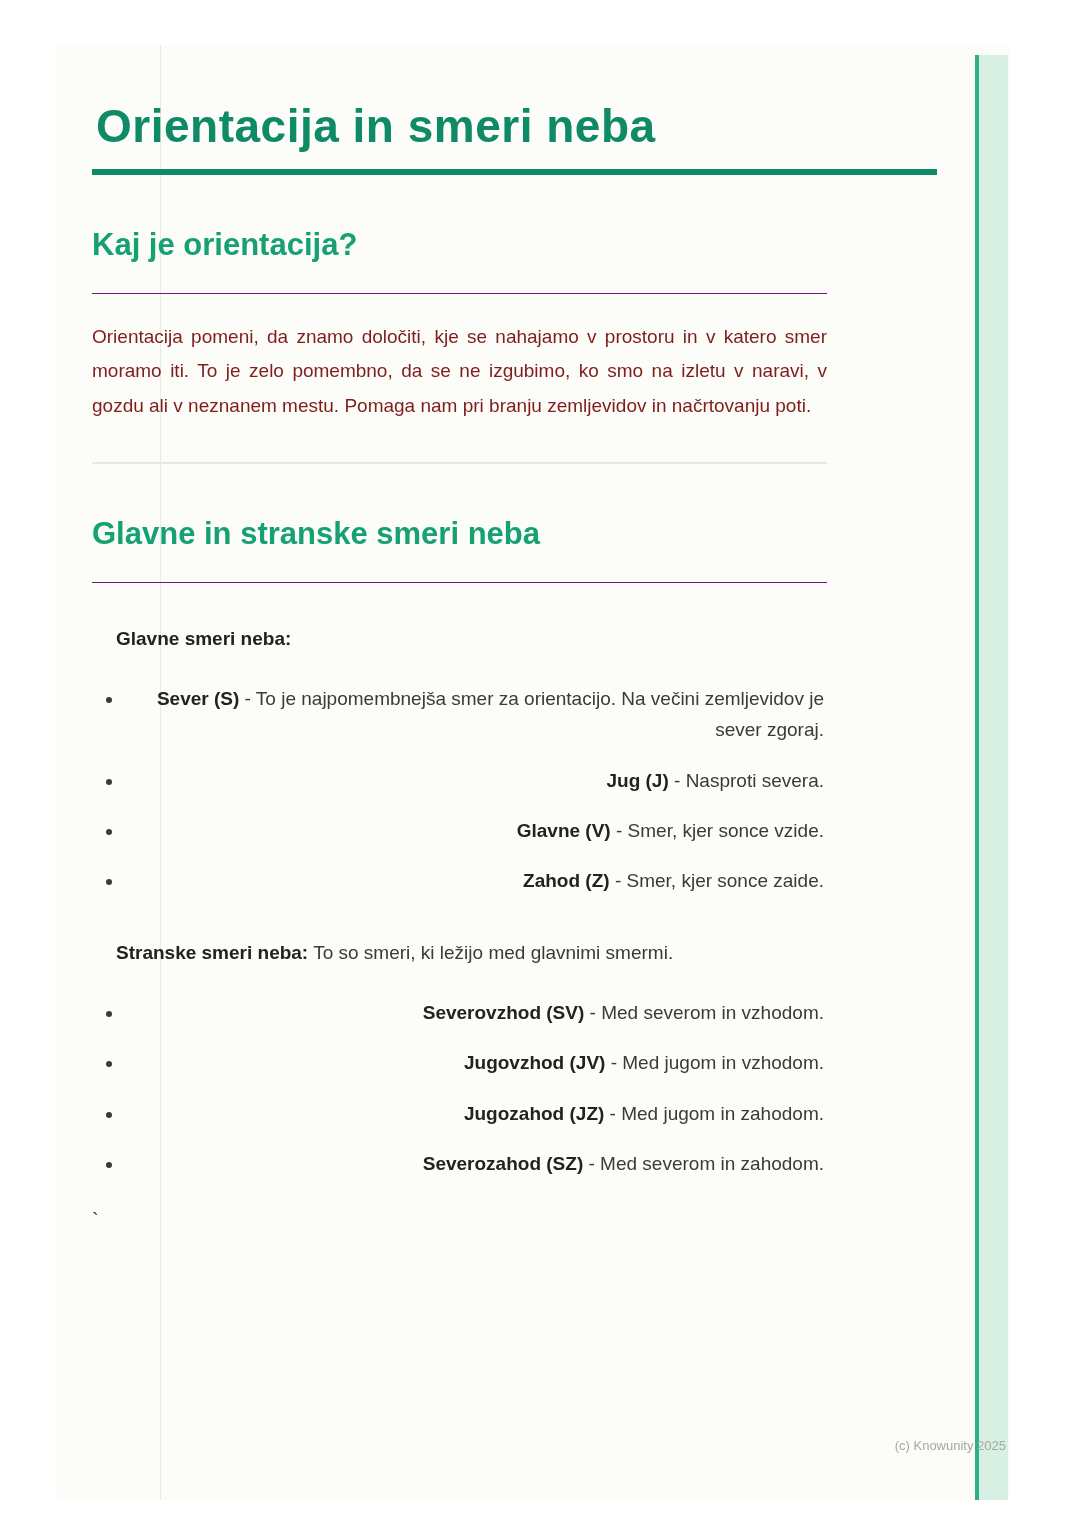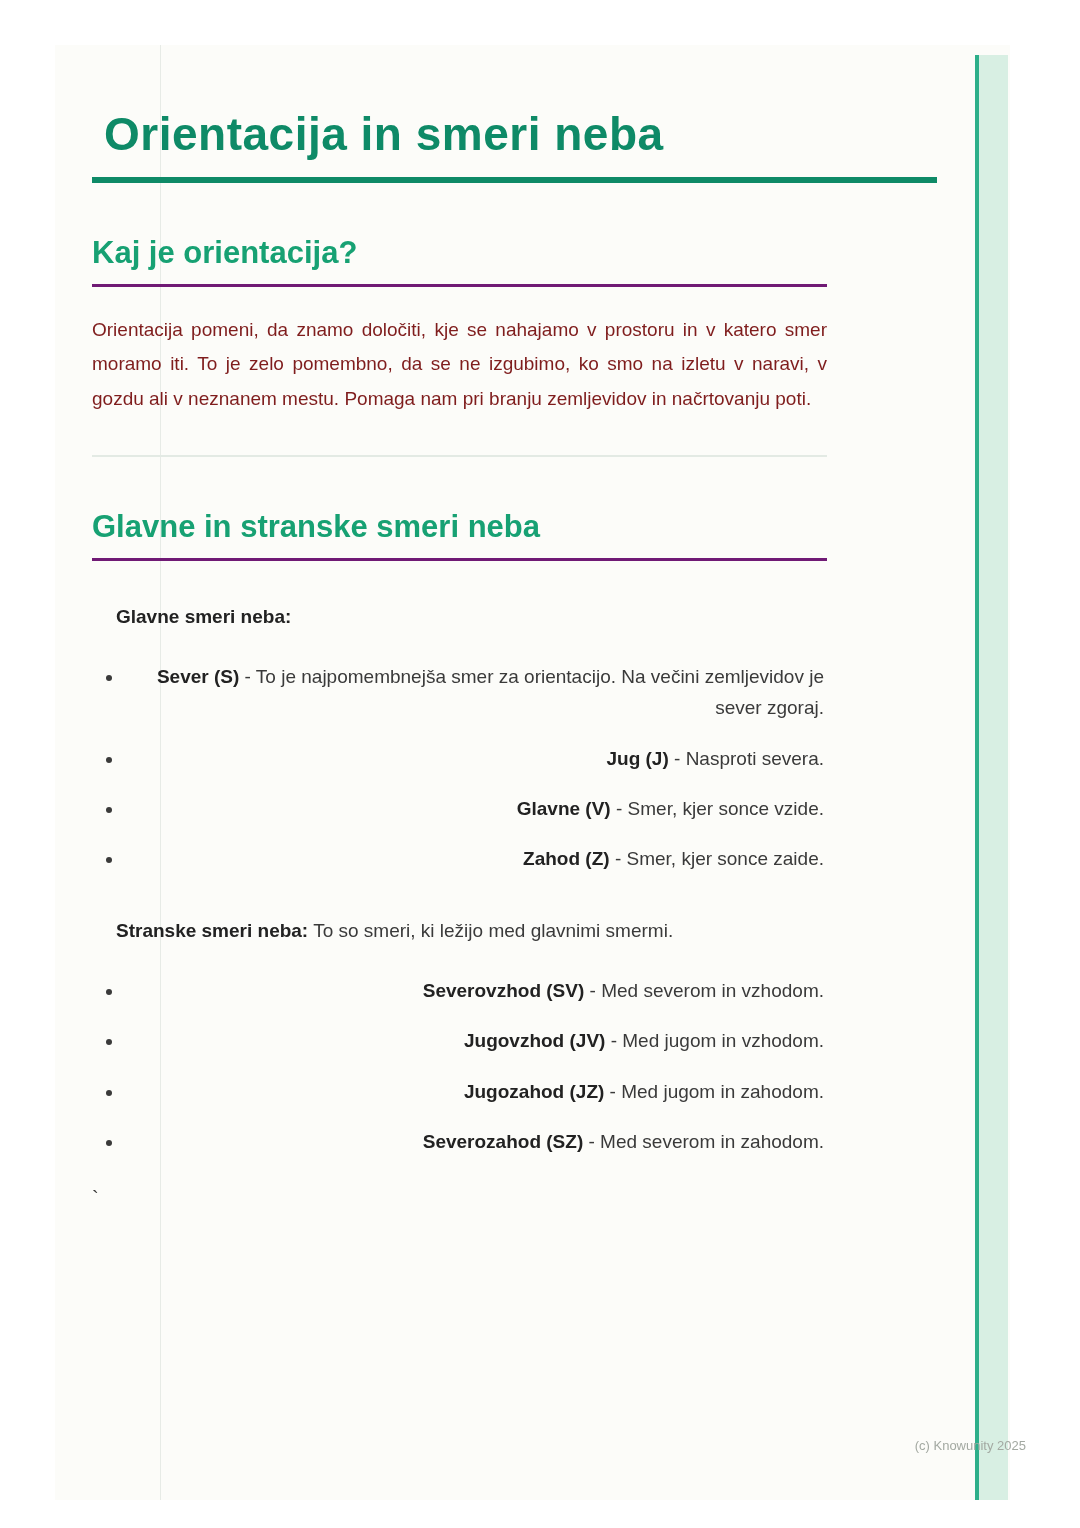--- a/index.html
+++ b/index.html
@@ -29,40 +29,40 @@
     background:#d8efe3;
     border-left:4px solid #2daf8a;
     box-sizing:border-box;
   }
   .content{
     position:absolute;
     left:92px;top:96px;
     width:845px;
   }
   h1{
-    margin:12px;
+    margin:4px;
     font-size:46px;
     line-height:1.15;
     font-weight:700;
     color:#0e8a67;
     letter-spacing:0.5px;
   }
   .title-rule{
     margin-top:16px;
     width:845px;height:6px;
     background:#0e8a67;
   }
   h2{
     margin:52px 0 0 0;
     font-size:31px;
     font-weight:700;
     color:#17a173;
     width:735px;
-    padding-bottom:13px;
-    border-bottom:3px solid #701a75;
+    padding-bottom:30px;
+    border-bottom:1px solid #701a75;
     box-sizing:border-box;
   }
   p.body{
     margin:26px 0 0 0;
     width:735px;
     font-size:19px;
     line-height:1.82;
     color:#7f1d1d;
     text-align:justify;
   }
@@ -95,21 +95,21 @@
     margin-bottom:19px;
     text-align:right;
   }
   .stray{
     margin-top:30px;
     font-size:20px;
     color:#3a3a3a;
   }
   .footer{
     position:absolute;
-    right:54px;
+    right:74px;
     top:1438px;
     font-size:13px;
     color:#a3a9a2;
   }
 </style>
 </head>
 <body>
 
 <div class="paper"></div>
 <div class="margin-line"></div>

